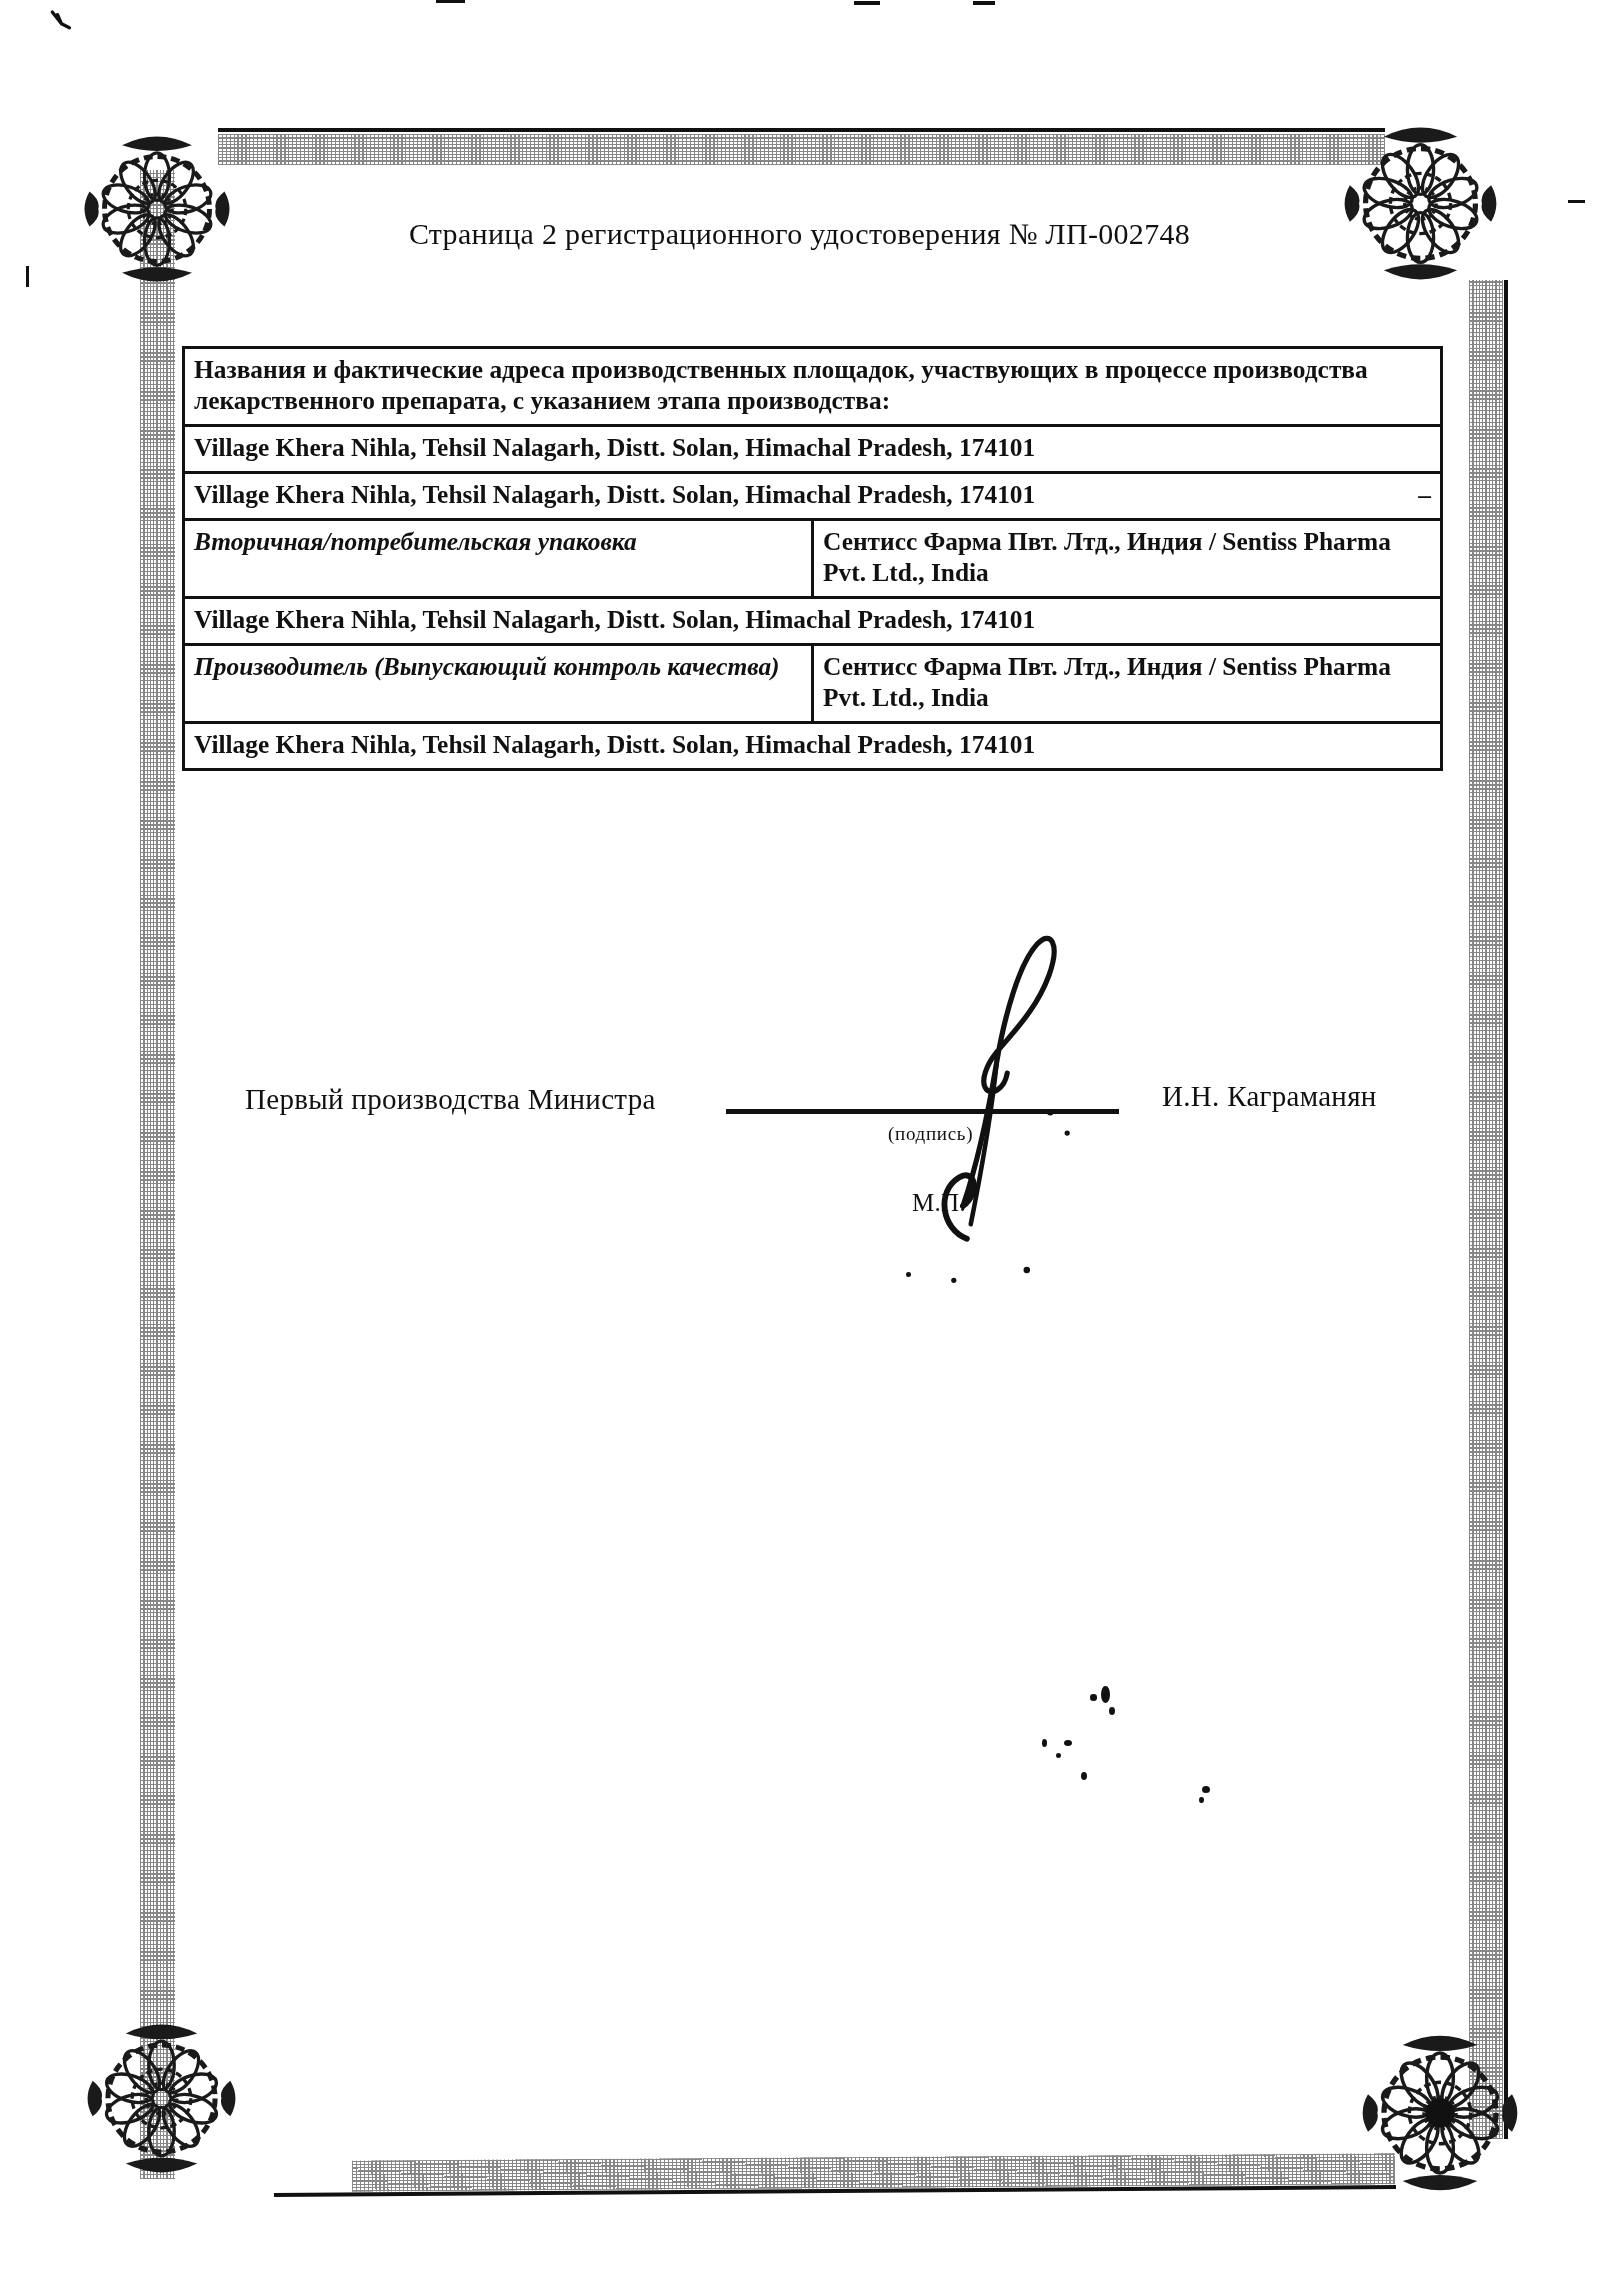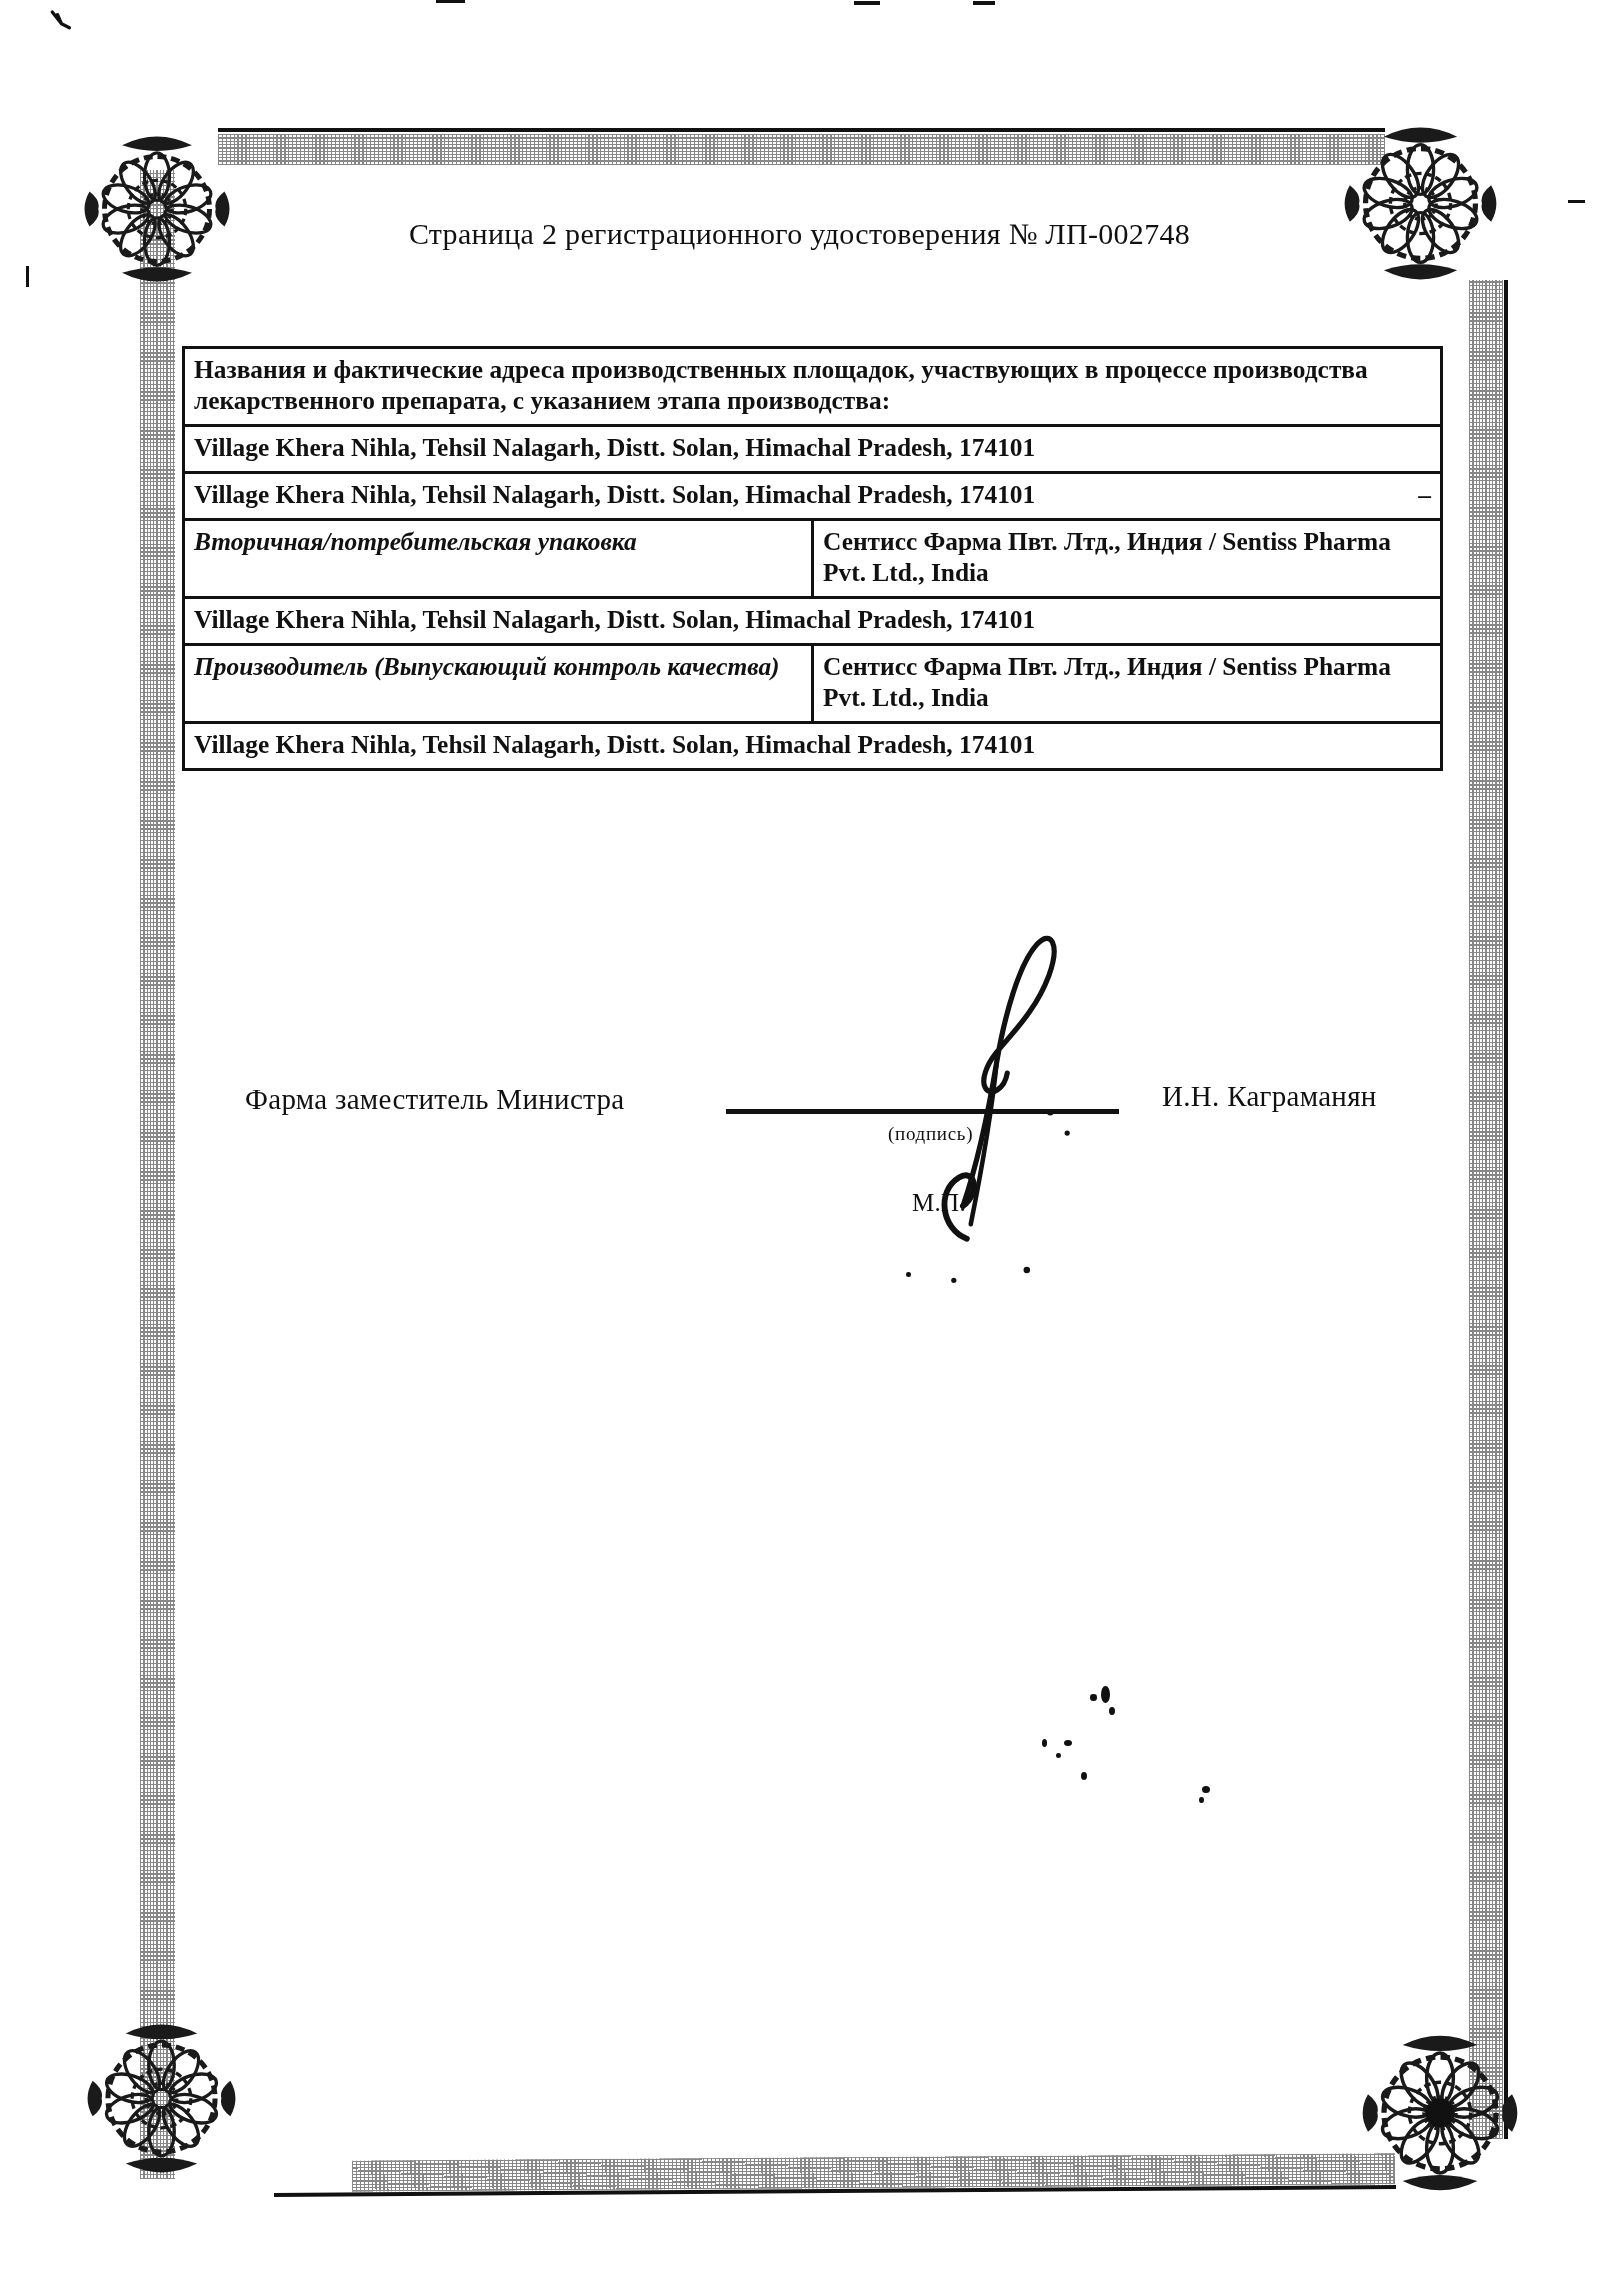--- a/index.html
+++ b/index.html
@@ -170,21 +170,21 @@
         <td class="addr" colspan="2">
             <span class="addr-wrap">
               <span>Village Khera Nihla, Tehsil Nalagarh, Distt. Solan, Himachal Pradesh, 174101</span>
               <span></span>
             </span>
           </td>
       </tr>
     </tbody>
   </table>
 
-  <div class="tt sig-label">Фарма заместитель Министра</div>
+  <div class="tt sig-label">Первый производства Министра</div>
   <div class="rule sig-line"></div>
   <div class="tt sig-name">И.Н. Каграманян</div>
   <div class="tt sig-caption">(подпись)</div>
   <div class="tt sig-seal">М.П.</div>
 
   <svg class="sig-svg" viewBox="0 0 290 580">
     <g stroke="#111" fill="none" stroke-linecap="round">
       <path stroke-width="9" d="M78 492 C 40 478 30 420 66 398 C 90 384 100 420 72 442"></path>
       <path stroke-width="8" d="M72 442 C 96 372 112 292 124 220 C 136 150 158 70 186 40 C 206 18 222 38 204 88 C 184 142 148 176 122 208 C 108 226 100 248 106 260 C 114 276 136 262 140 238"></path>
       <path stroke-width="7" d="M124 220 C 116 300 98 400 84 470"></path>

